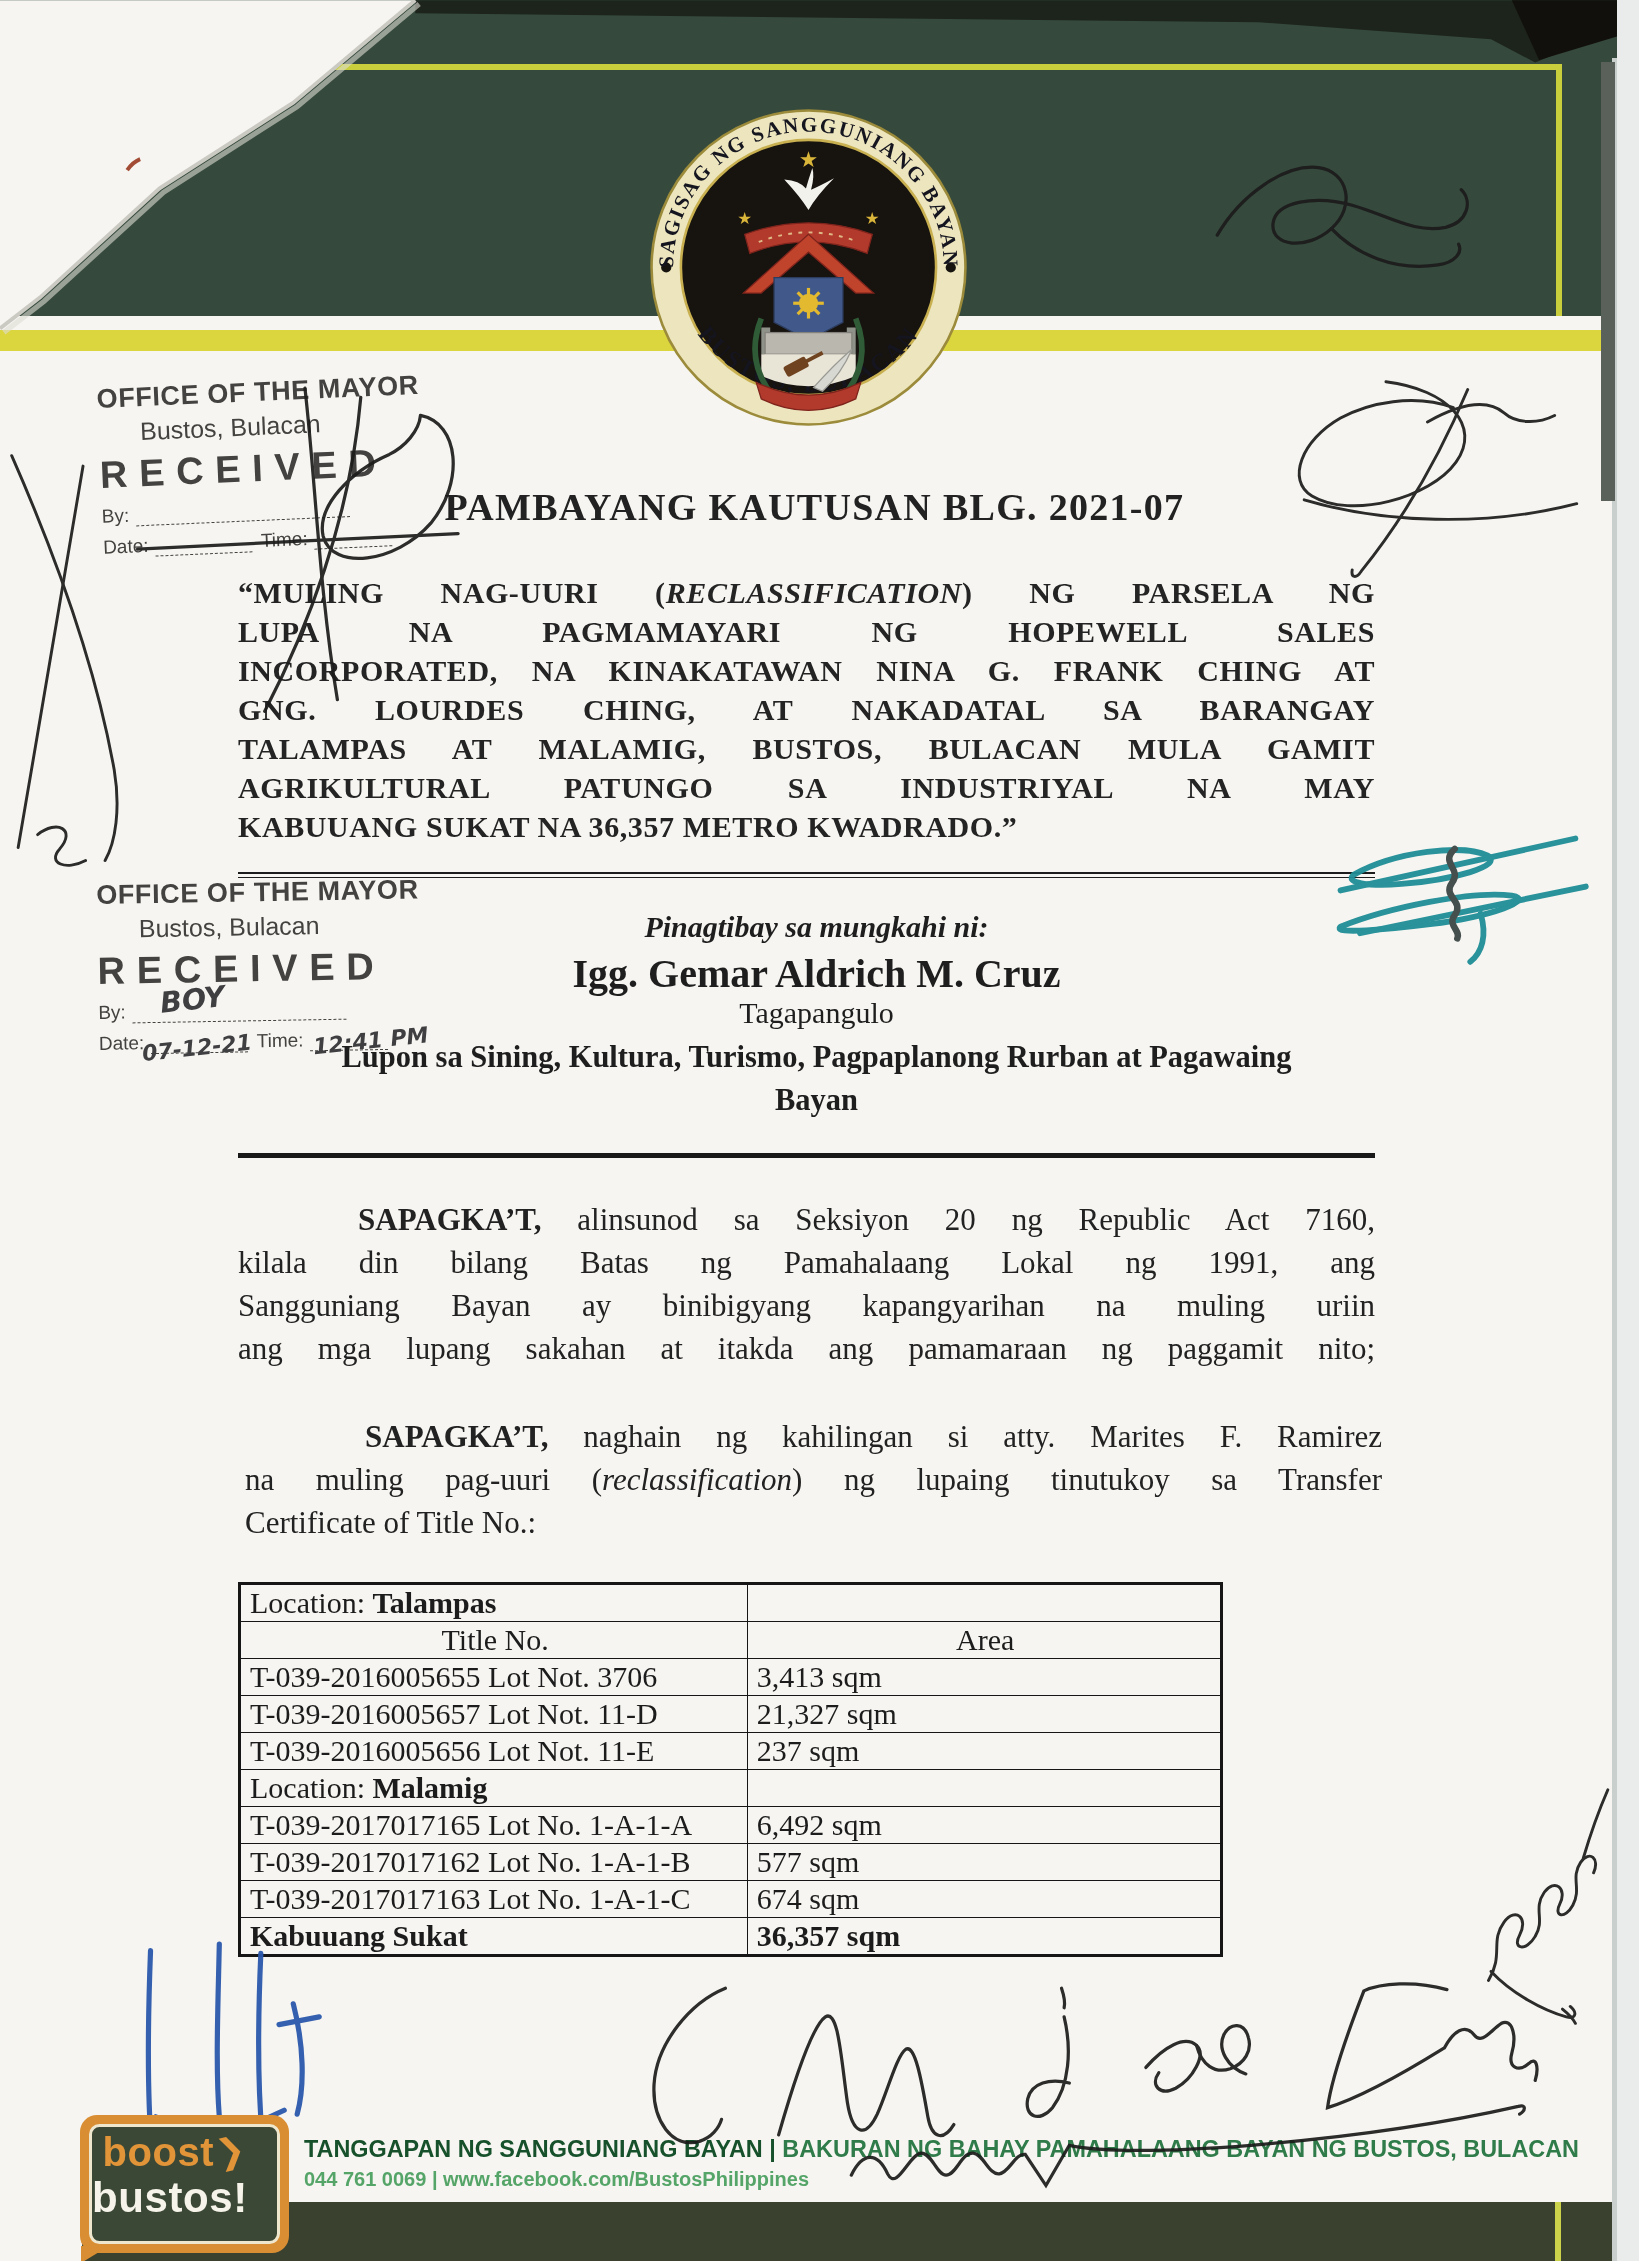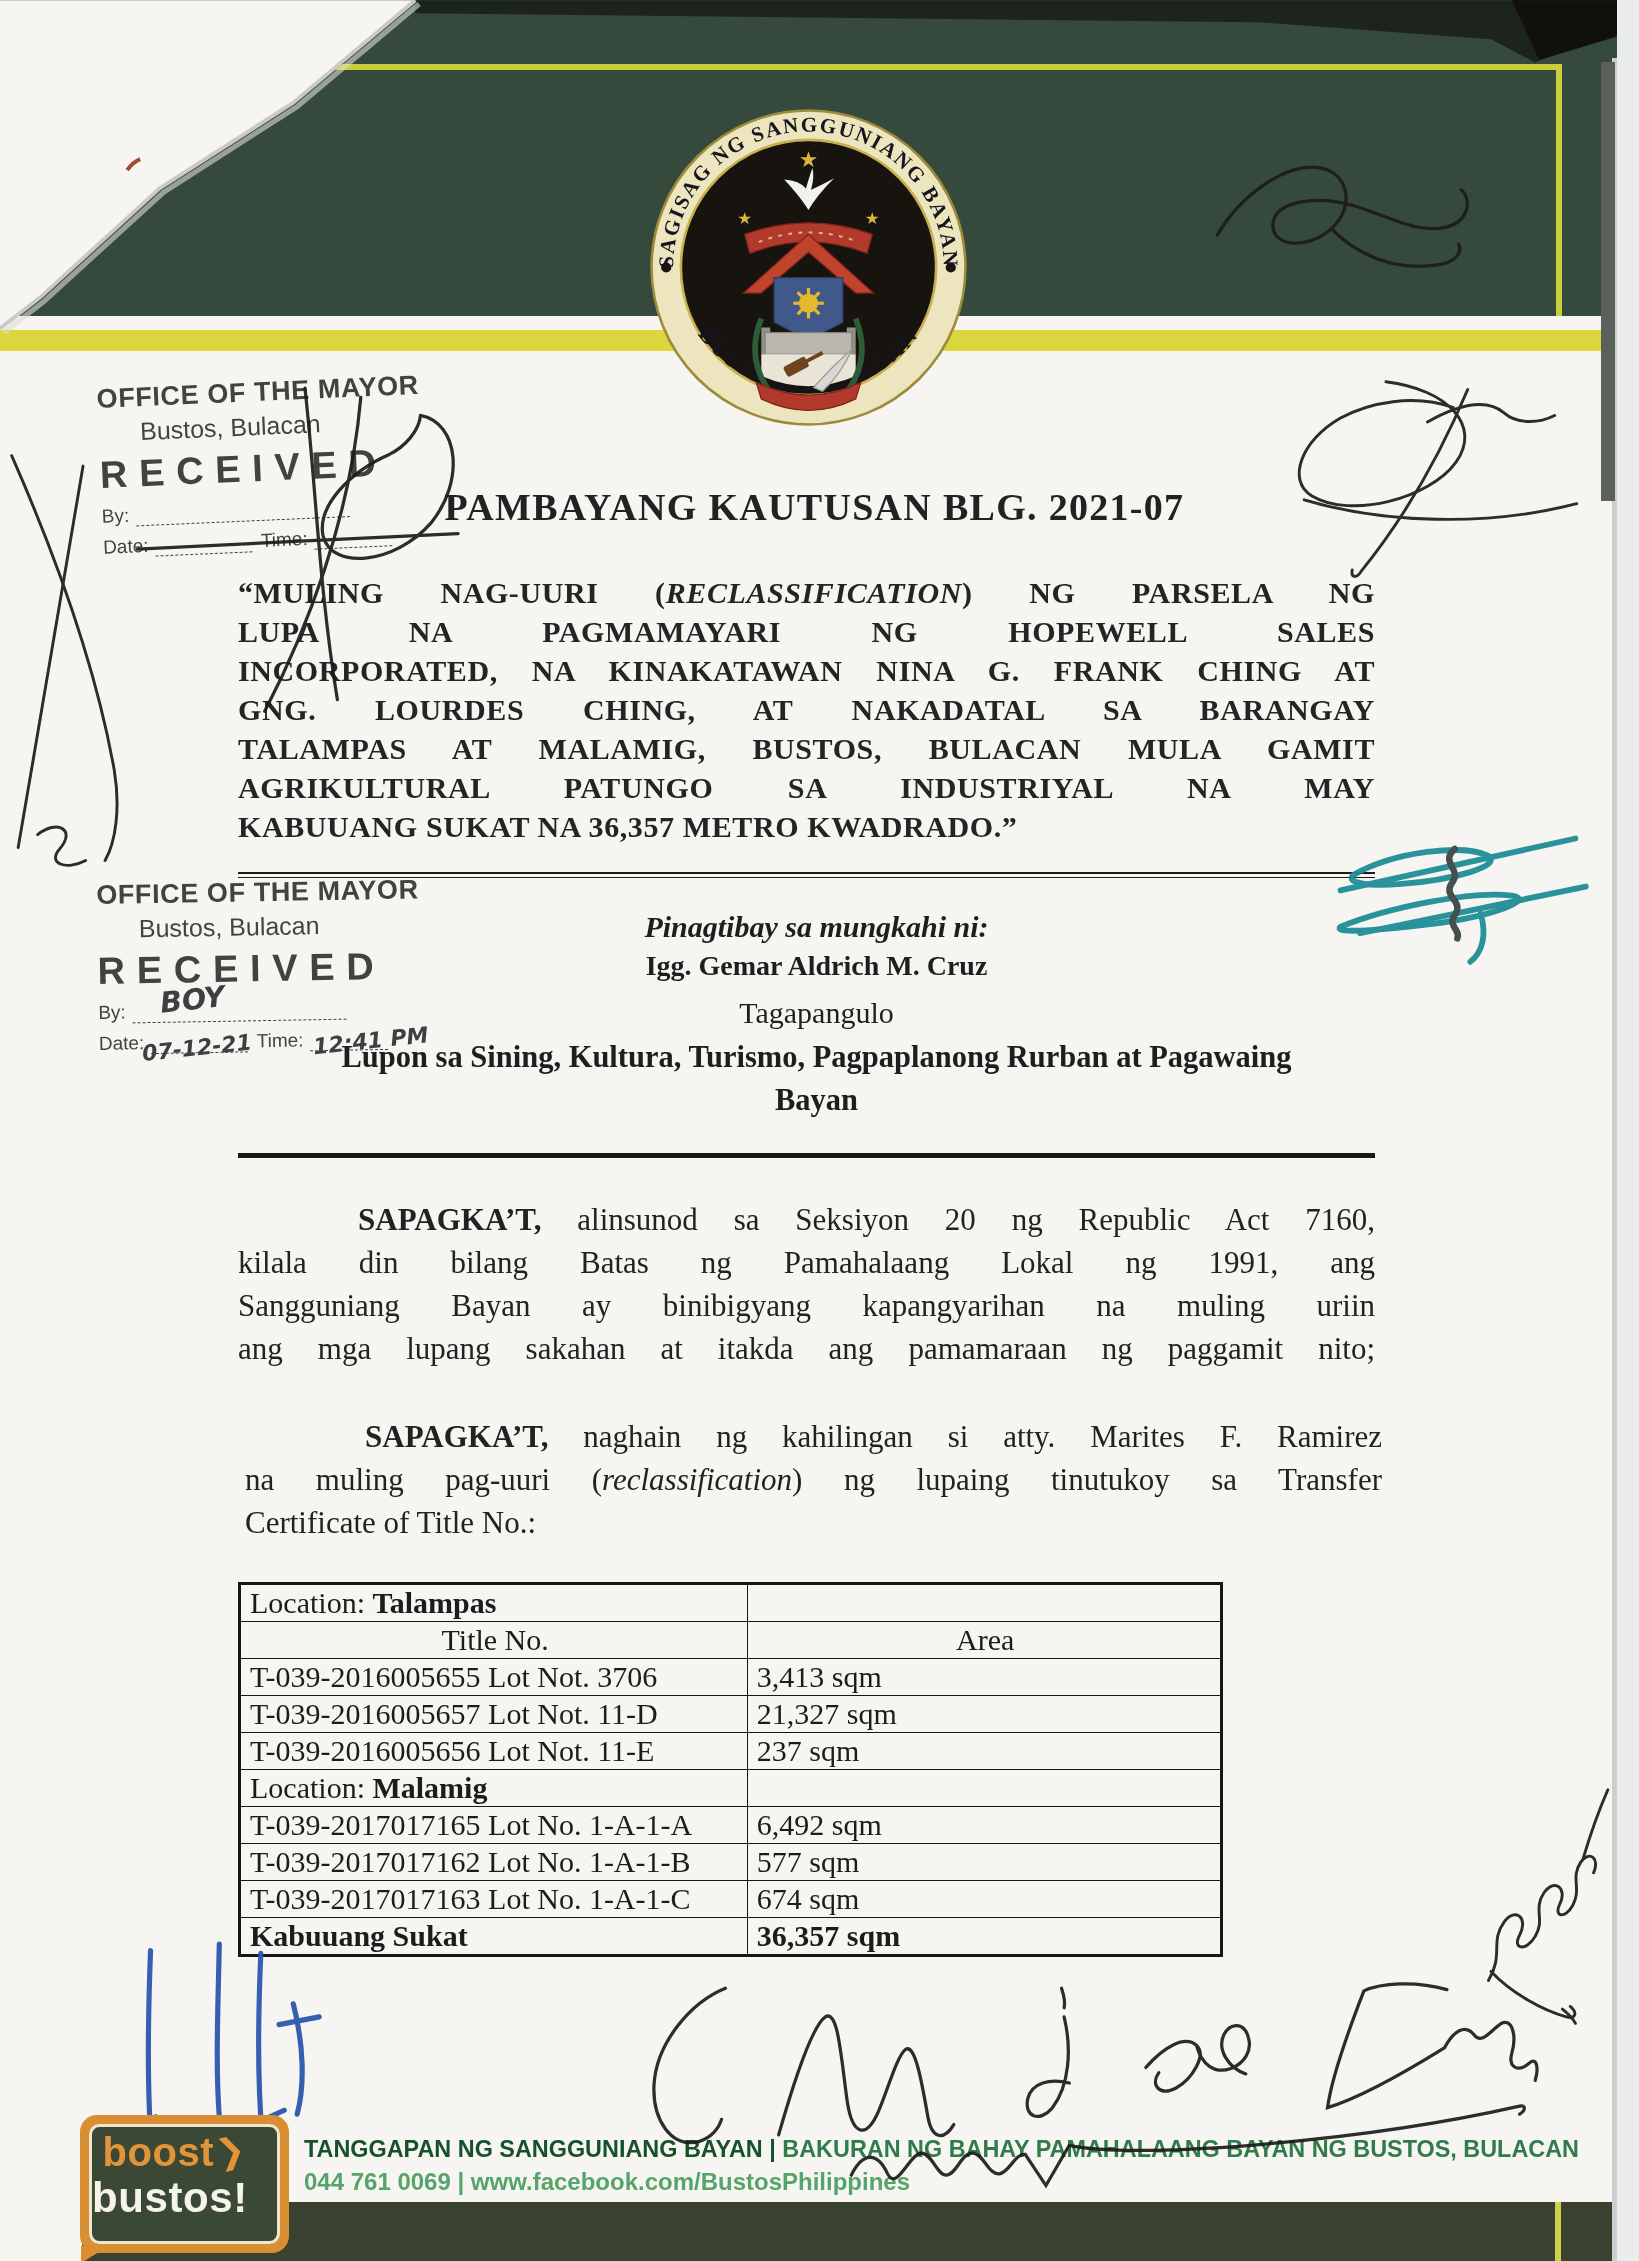--- a/index.html
+++ b/index.html
@@ -32,21 +32,21 @@
   .doc-title{position:absolute;left:246px;top:485px;width:1137px;text-align:center;
              font-weight:bold;font-size:38px;letter-spacing:1.3px;color:#222;}
   .quote{position:absolute;left:238px;top:576px;width:1137px;}
   .q-line{font-weight:bold;font-size:30px;letter-spacing:0.6px;height:39px;
           text-align:justify;text-align-last:justify;color:#242424;}
   .q-line.last{text-align-last:left;}
   .rule-double{position:absolute;left:238px;top:872px;width:1137px;height:2.6px;
                border-top:2.6px solid #1c1c1c;border-bottom:1.9px solid #1c1c1c;}
   .center-block{position:absolute;left:248px;width:1137px;text-align:center;}
   .ad-intro{top:910px;font-style:italic;font-weight:bold;font-size:30px;}
-  .ad-name{top:950px;font-weight:bold;font-size:28px;}
+  .ad-name{top:950px;font-weight:bold;font-size:40px;}
   .ad-pos{top:996px;font-size:30px;}
   .ad-com1{top:1040px;font-size:30.5px;font-weight:600;}
   .ad-com2{top:1083px;font-size:30.5px;font-weight:600;}
   .rule-thick{position:absolute;left:238px;top:1153px;width:1137px;height:4.5px;background:#191919;}
   .para{position:absolute;left:238px;width:1137px;}
   .w-line{font-size:31px;height:43px;text-align:justify;text-align-last:justify;color:#222;}
   .w-line.last{text-align-last:left;}
   .ind{display:inline-block;width:120px;}
   
   table.lots{position:absolute;left:238px;top:1582px;width:985px;border-collapse:collapse;
@@ -54,21 +54,21 @@
   table.lots{border:3.2px solid #161616;}
   table.lots td{border:1.9px solid #161616;height:36px;padding:0 6.5px 0 9px;vertical-align:middle;}
   td.c1{width:578px;} td.c2{width:553px;}
   td.hdr{text-align:center;}
   .bold{font-weight:bold;}
   
   .f-line1{position:absolute;left:304px;top:2136px;font-family:"Liberation Sans","DejaVu Sans",sans-serif;
            font-weight:bold;font-size:23.4px;}
   .f-bold{color:#17512b;} .f-sep{color:#17512b;padding:0 6.5px;} .f-addr{color:#2f7b49;}
   .f-line2{position:absolute;left:304px;top:2168px;font-family:"Liberation Sans","DejaVu Sans",sans-serif;
-           font-weight:bold;font-size:24px;color:#55a468;}
+           font-weight:bold;font-size:20px;color:#55a468;}
   .logo{position:absolute;left:80px;top:2115px;width:209px;height:138px;background:#d98e33;
         border-radius:17px;z-index:6;}
   .logo-in{position:absolute;left:9px;top:9px;right:9px;bottom:9px;background:#3c4836;
            border:3.9px solid #efe7cd;border-radius:10.4px;overflow:hidden;
            font-family:"Liberation Sans","DejaVu Sans",sans-serif;font-weight:bold;}
   .logo-boost{color:#e19438;font-size:40px;line-height:43px;padding:3.9px 0 0 10.4px;letter-spacing:0.6px;}
   .logo-arrow{display:inline-block;transform:rotate(-12deg) translateY(-3.9px);font-size:34px;margin-left:2.6px;}
   .logo-bustos{color:#f6f4ea;font-size:42px;line-height:44px;letter-spacing:0.6px;}
   .logo-tail{position:absolute;left:1.3px;bottom:-10.4px;width:0;height:0;
              border-left:28.6px solid #d98e33;border-bottom:17px solid transparent;}

